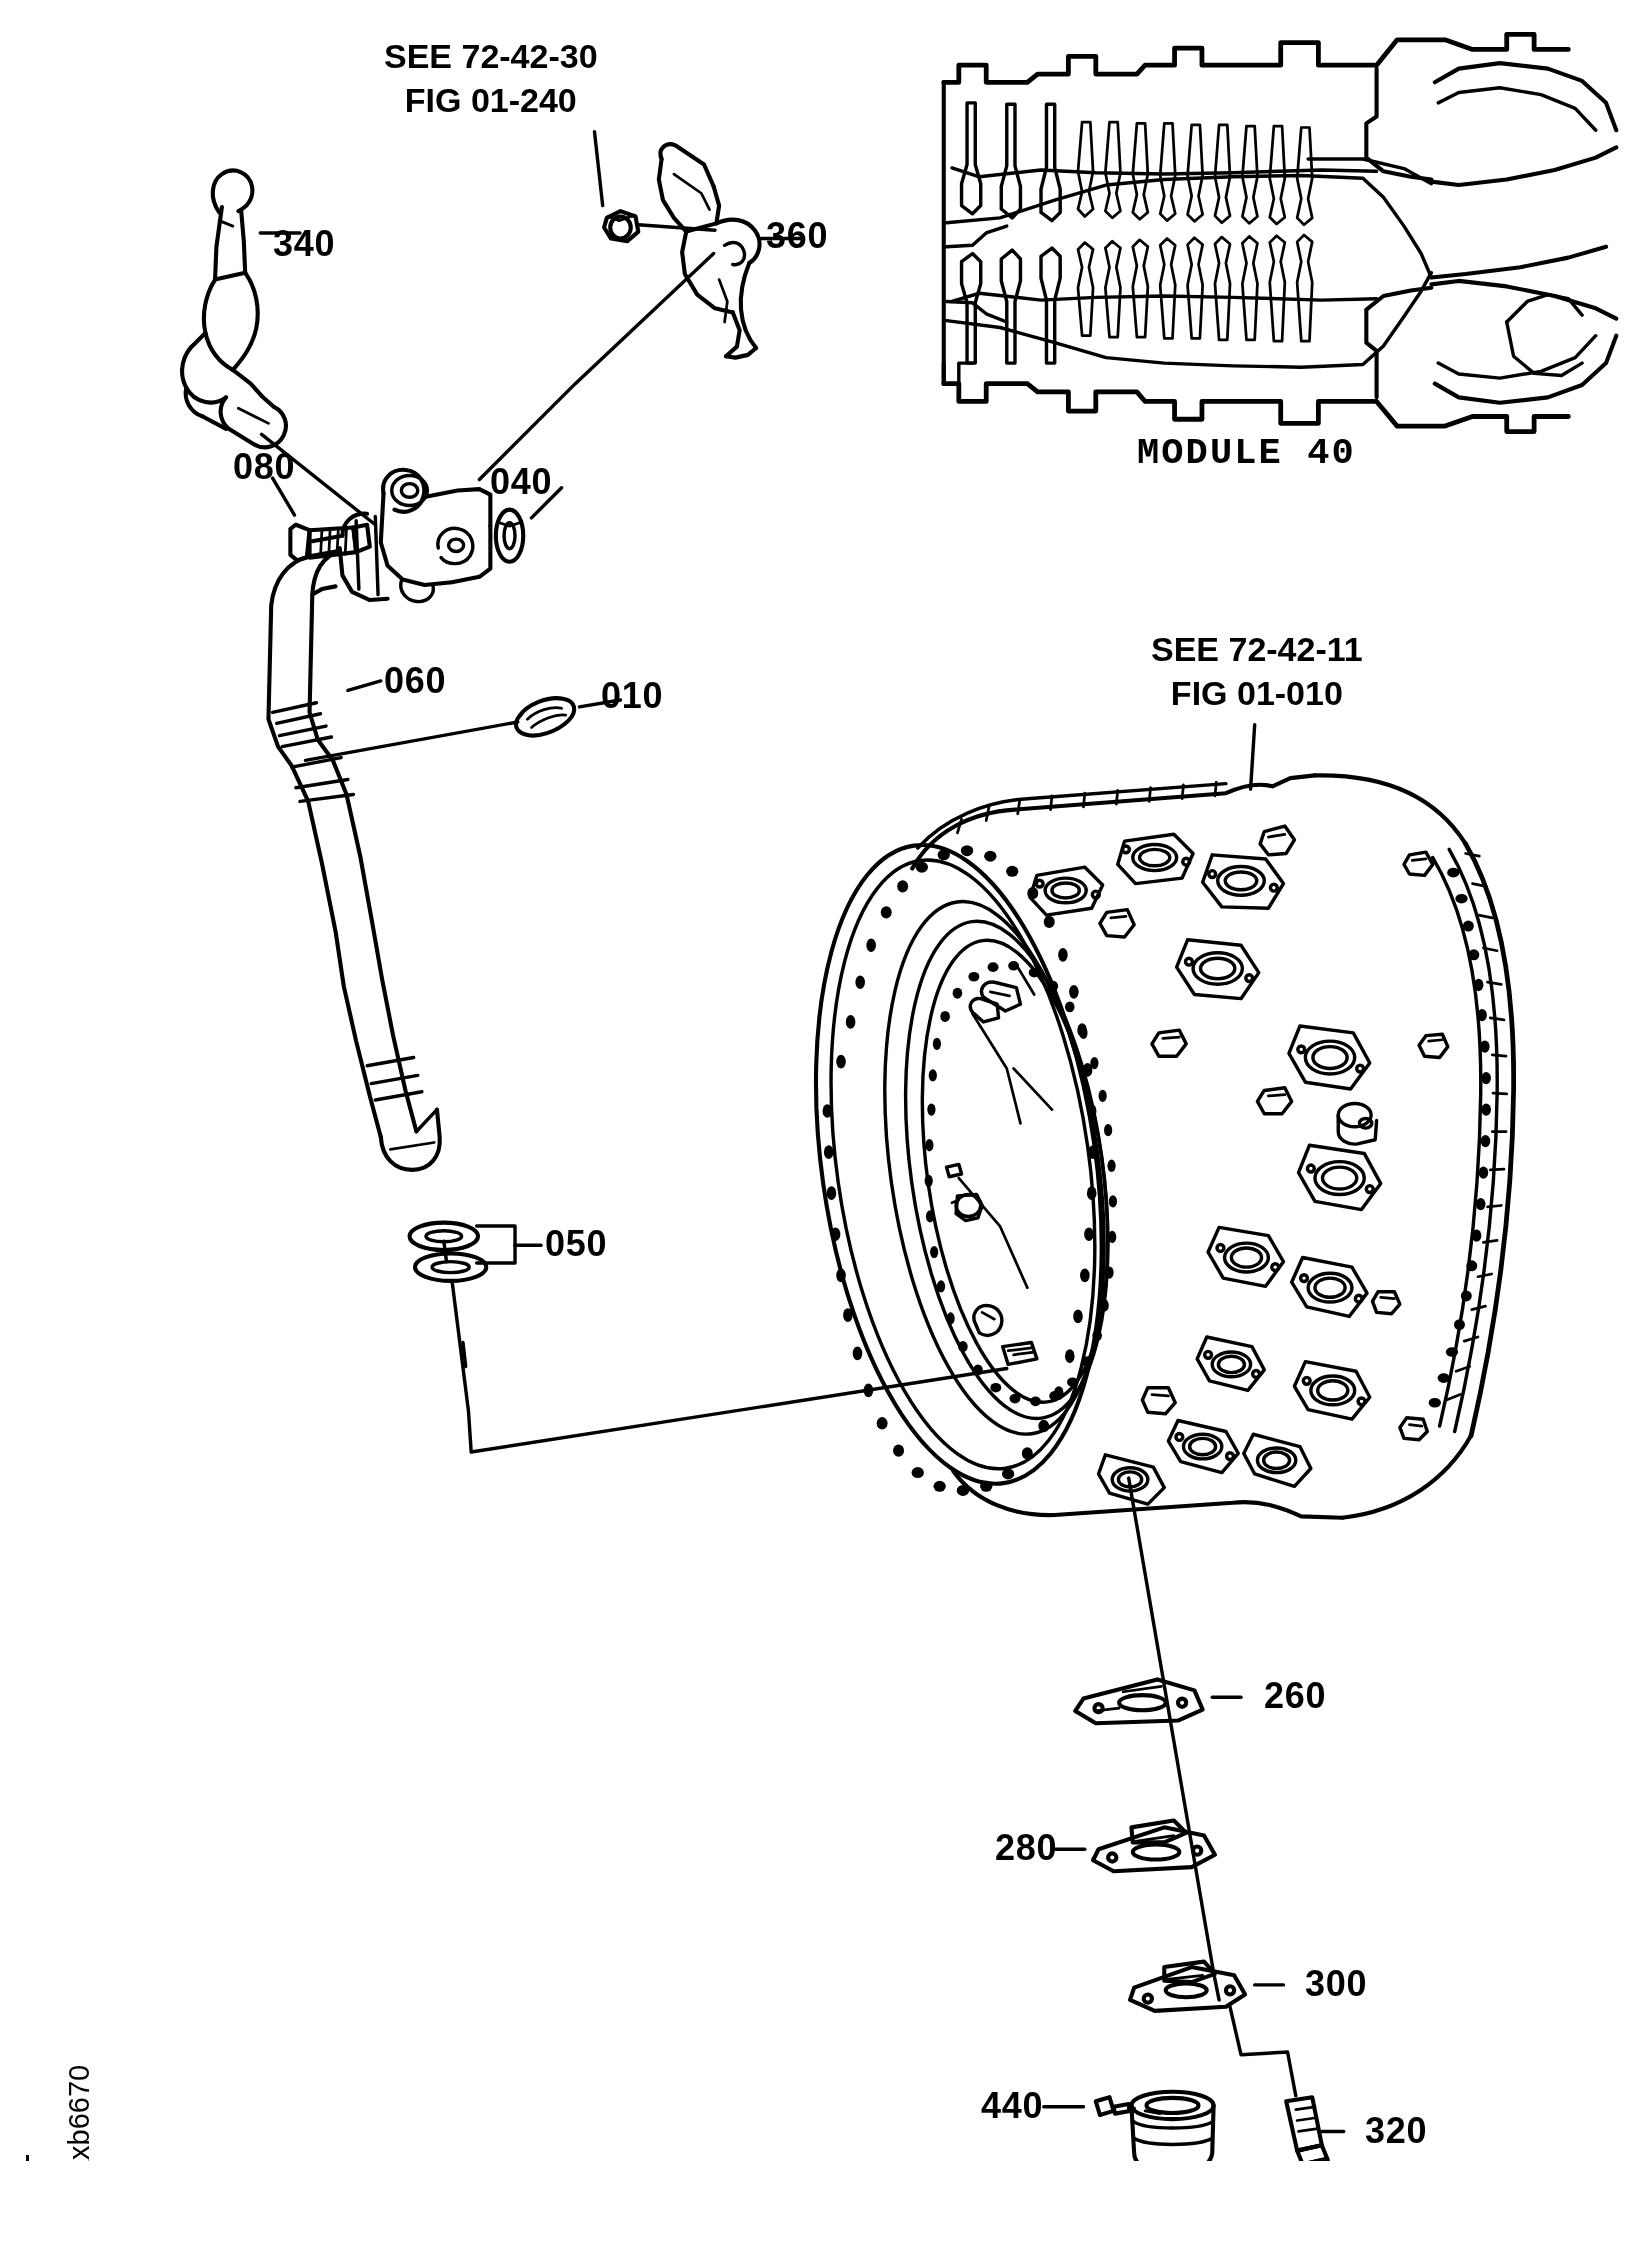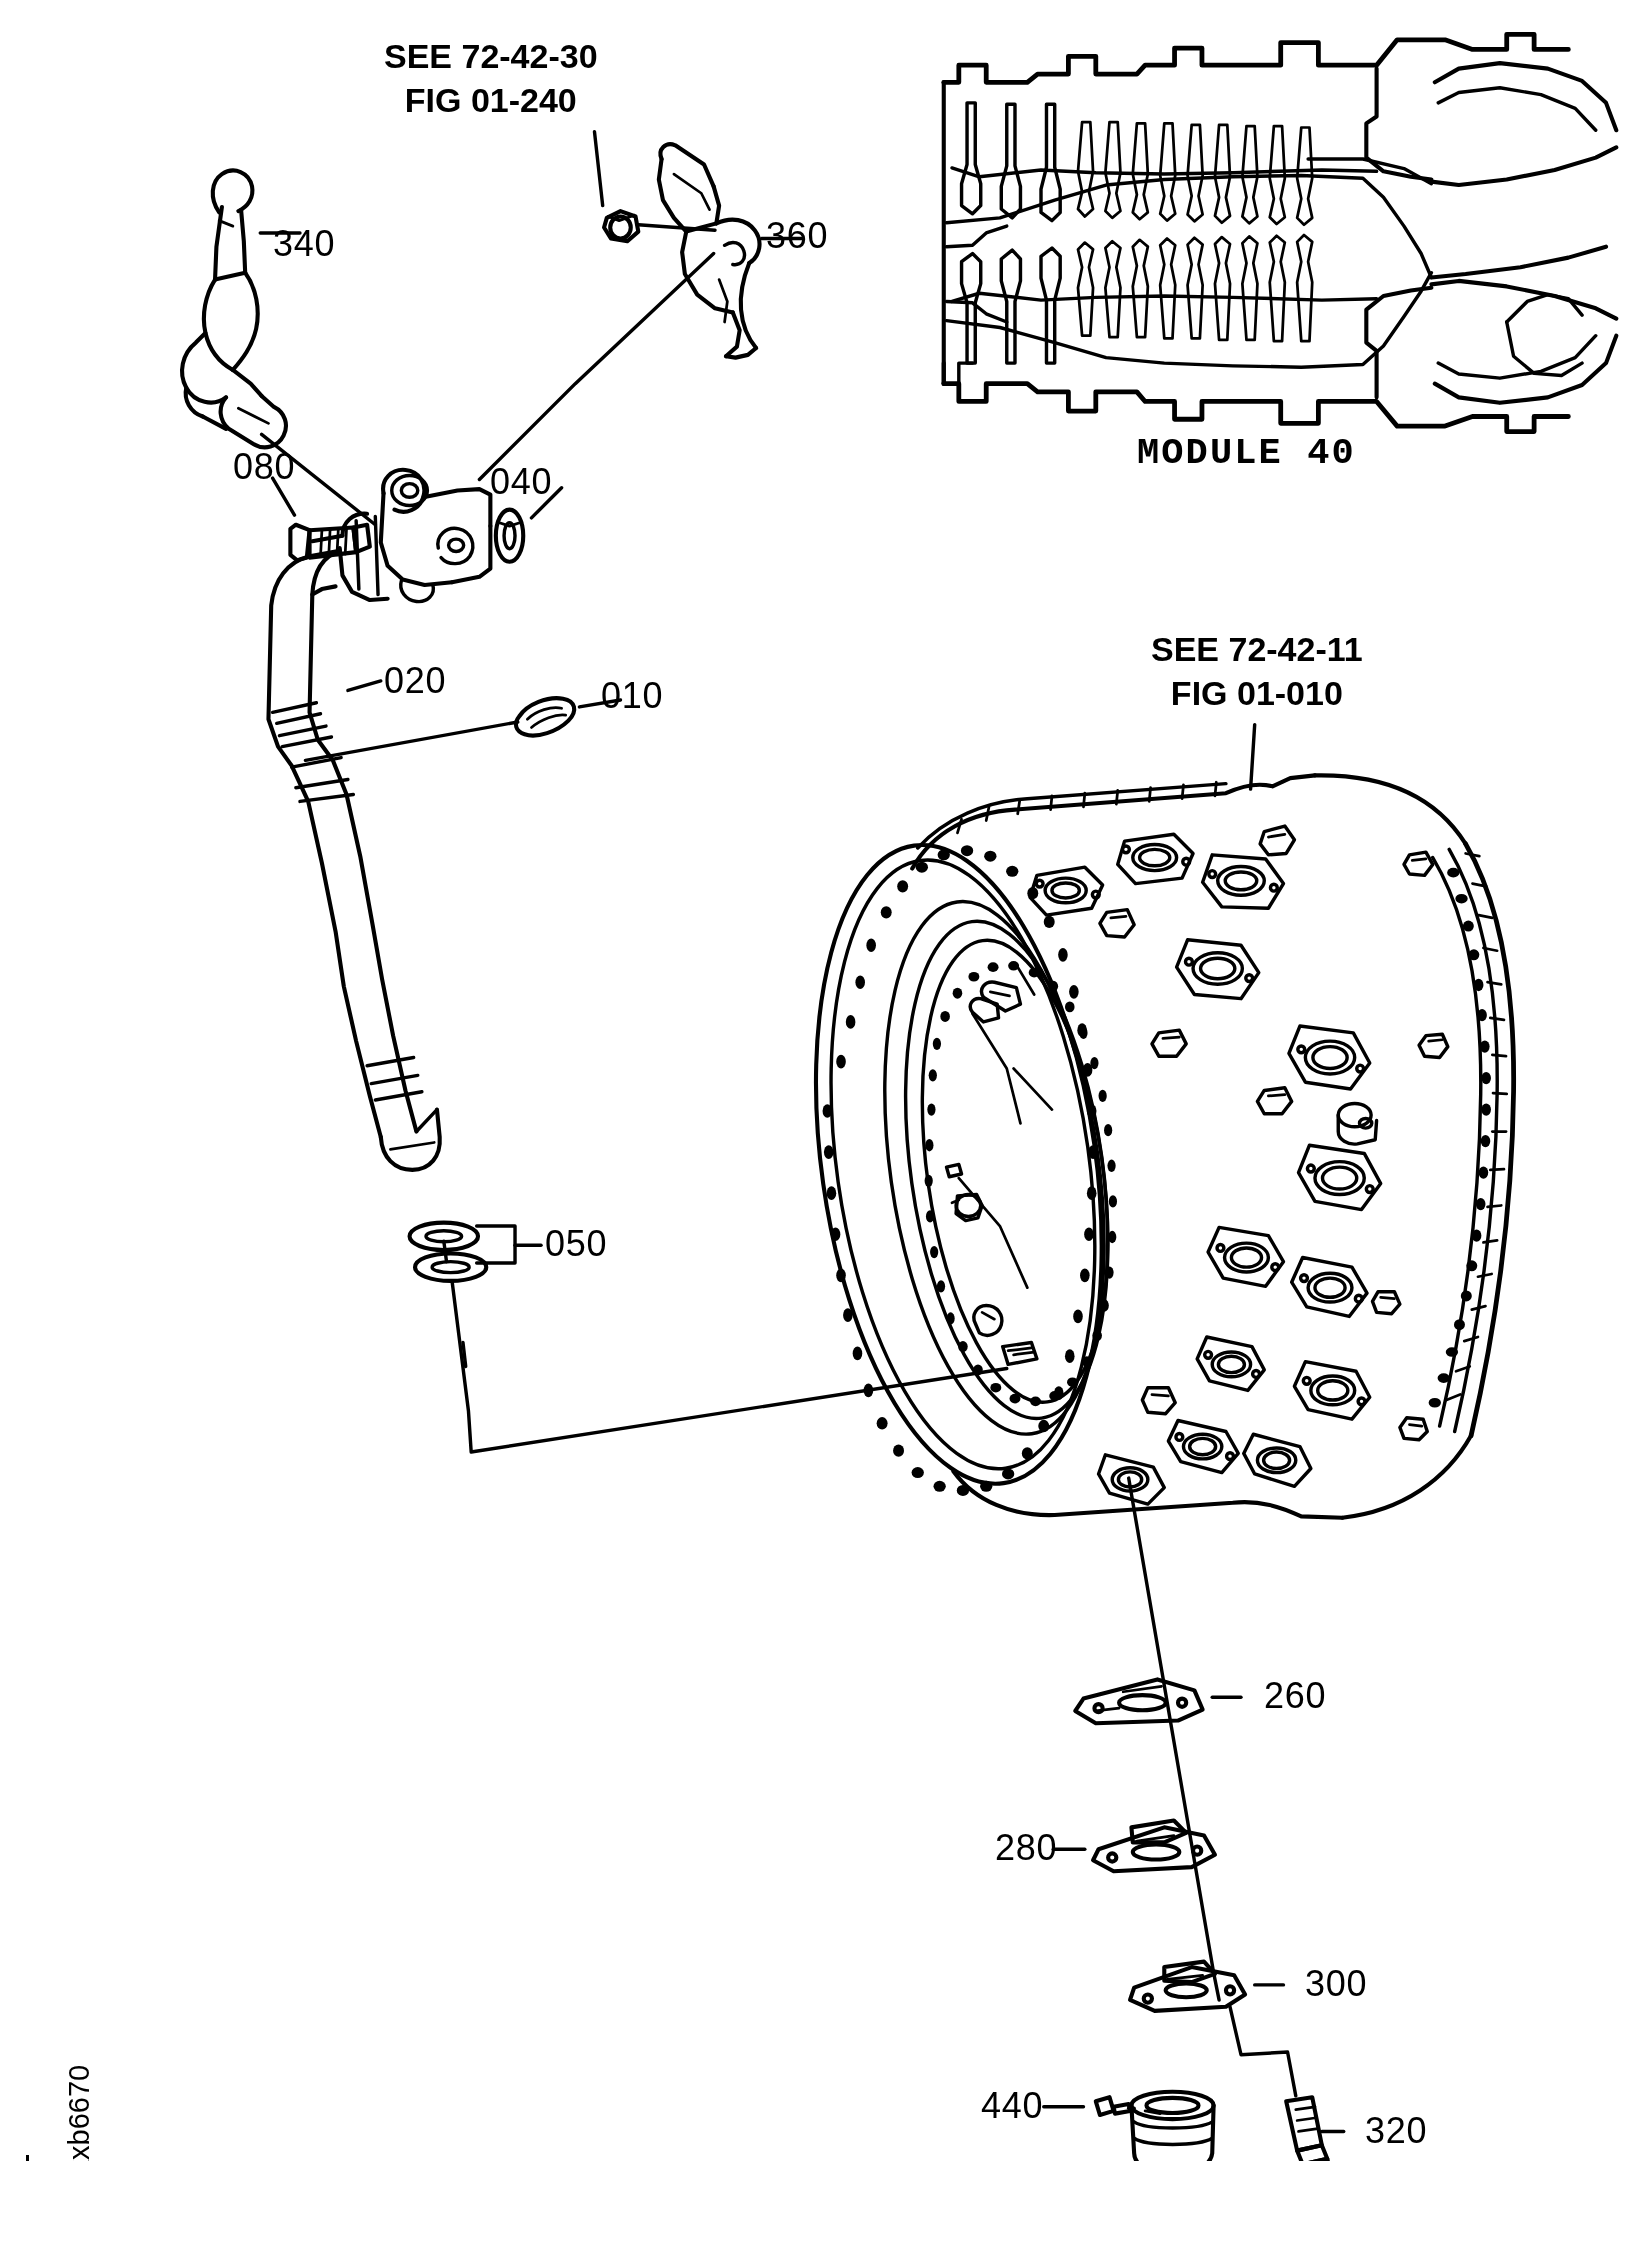--- a/index.html
+++ b/index.html
@@ -24,21 +24,21 @@
     left: 0;
     top: 0;
     width: 1630px;
     height: 2261px;
     display: block;
   }
   
   .callout {
     position: absolute;
     font-family: "Liberation Sans", sans-serif;
-    font-weight: normal;
+    font-weight: bold;
     font-size: 36px;
     letter-spacing: 0.7px;
     line-height: 1.0;
     white-space: nowrap;
     color: #000;
   }
   .ref-block {
     position: absolute;
     font-family: "Liberation Sans", sans-serif;
     font-weight: bold;
@@ -707,21 +707,21 @@
     <div>SEE 72-42-11</div>
     <div>FIG 01-010</div>
   </div>
 
   <div class="module-label" style="left:1137px; top:432px;font-family:Liberation Mono, monospace;">MODULE 40</div>
 
   <div class="callout" style="left:273px; top:226px;">340</div>
   <div class="callout" style="left:766px; top:218px;">360</div>
   <div class="callout" style="left:233px; top:449px;">080</div>
   <div class="callout" style="left:490px; top:464px;">040</div>
-  <div class="callout" style="left:384px; top:663px;">020</div>
+  <div class="callout" style="left:384px; top:663px;">060</div>
   <div class="callout" style="left:601px; top:678px;text-align:center;">010</div>
   <div class="callout" style="left:545px; top:1226px;">050</div>
   <div class="callout" style="left:1264px; top:1678px;">260</div>
   <div class="callout" style="left:995px; top:1830px;">280</div>
   <div class="callout" style="left:1305px; top:1966px;">300</div>
   <div class="callout" style="left:1365px; top:2113px;">320</div>
   <div class="callout" style="left:981px; top:2088px;">440</div>
   <div class="callout" style="left:1193px; top:2207px;">420</div>
 
   <div class="corner-bracket" style="left:26px; top:2155px; width:53px; height:82px;"></div>

